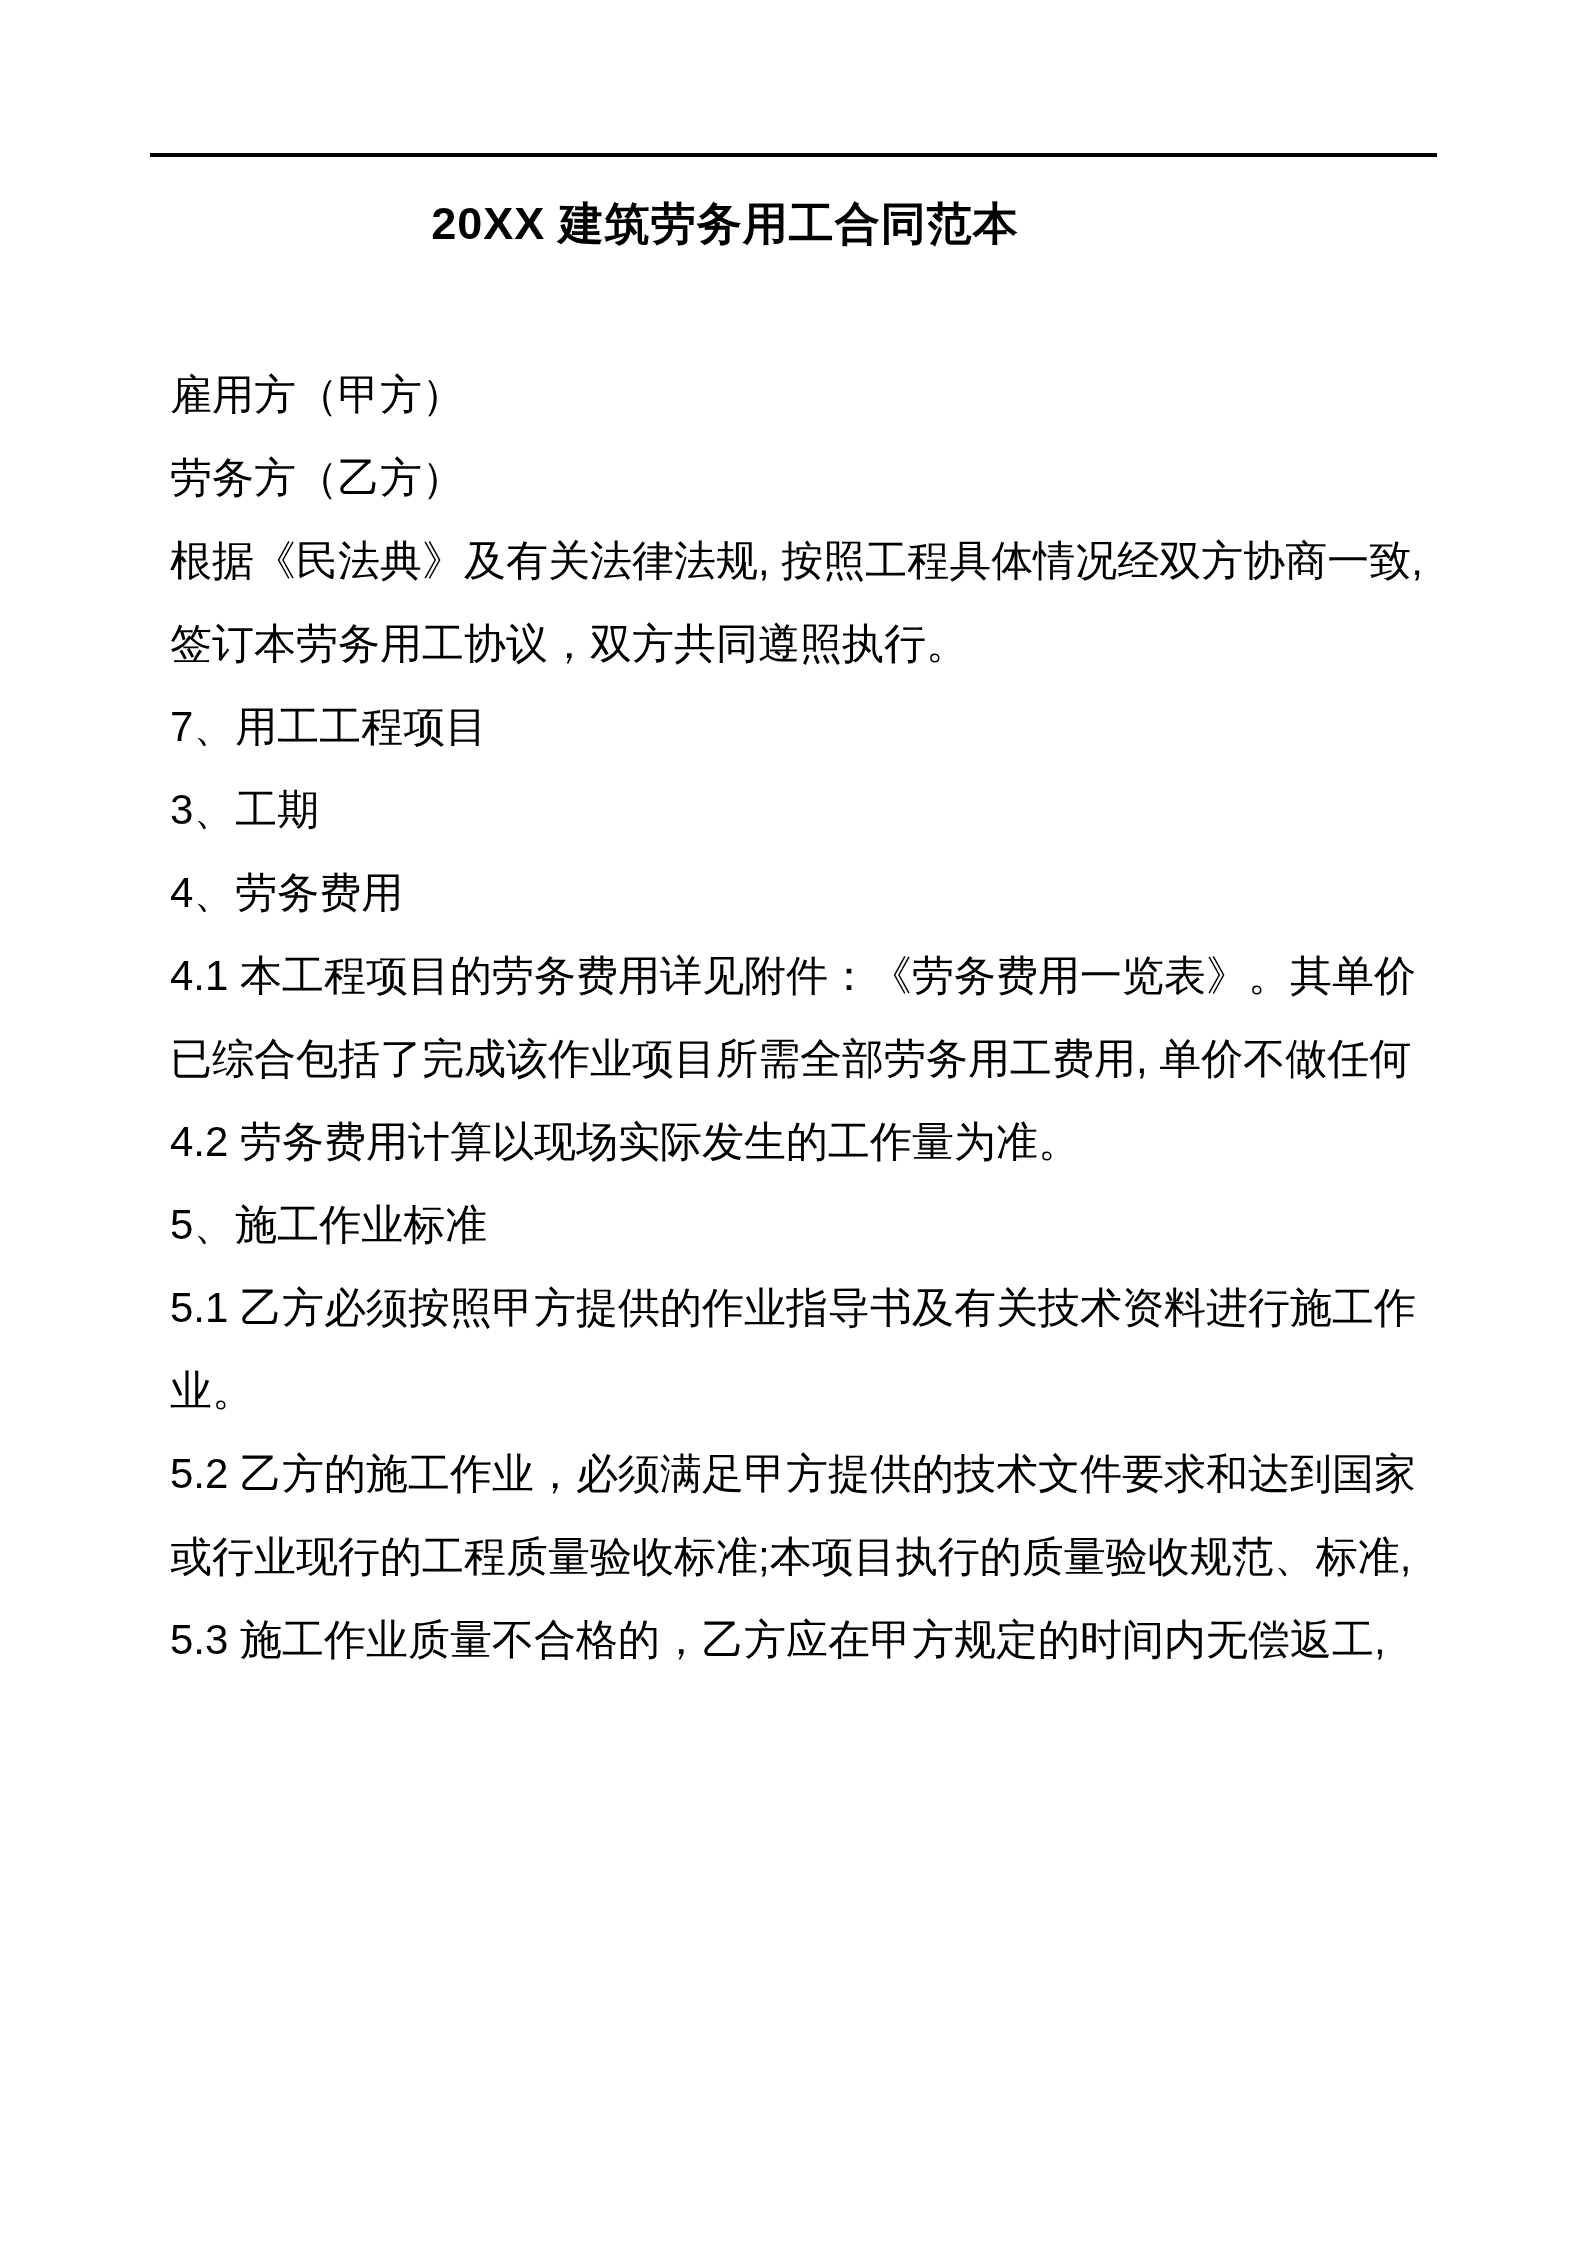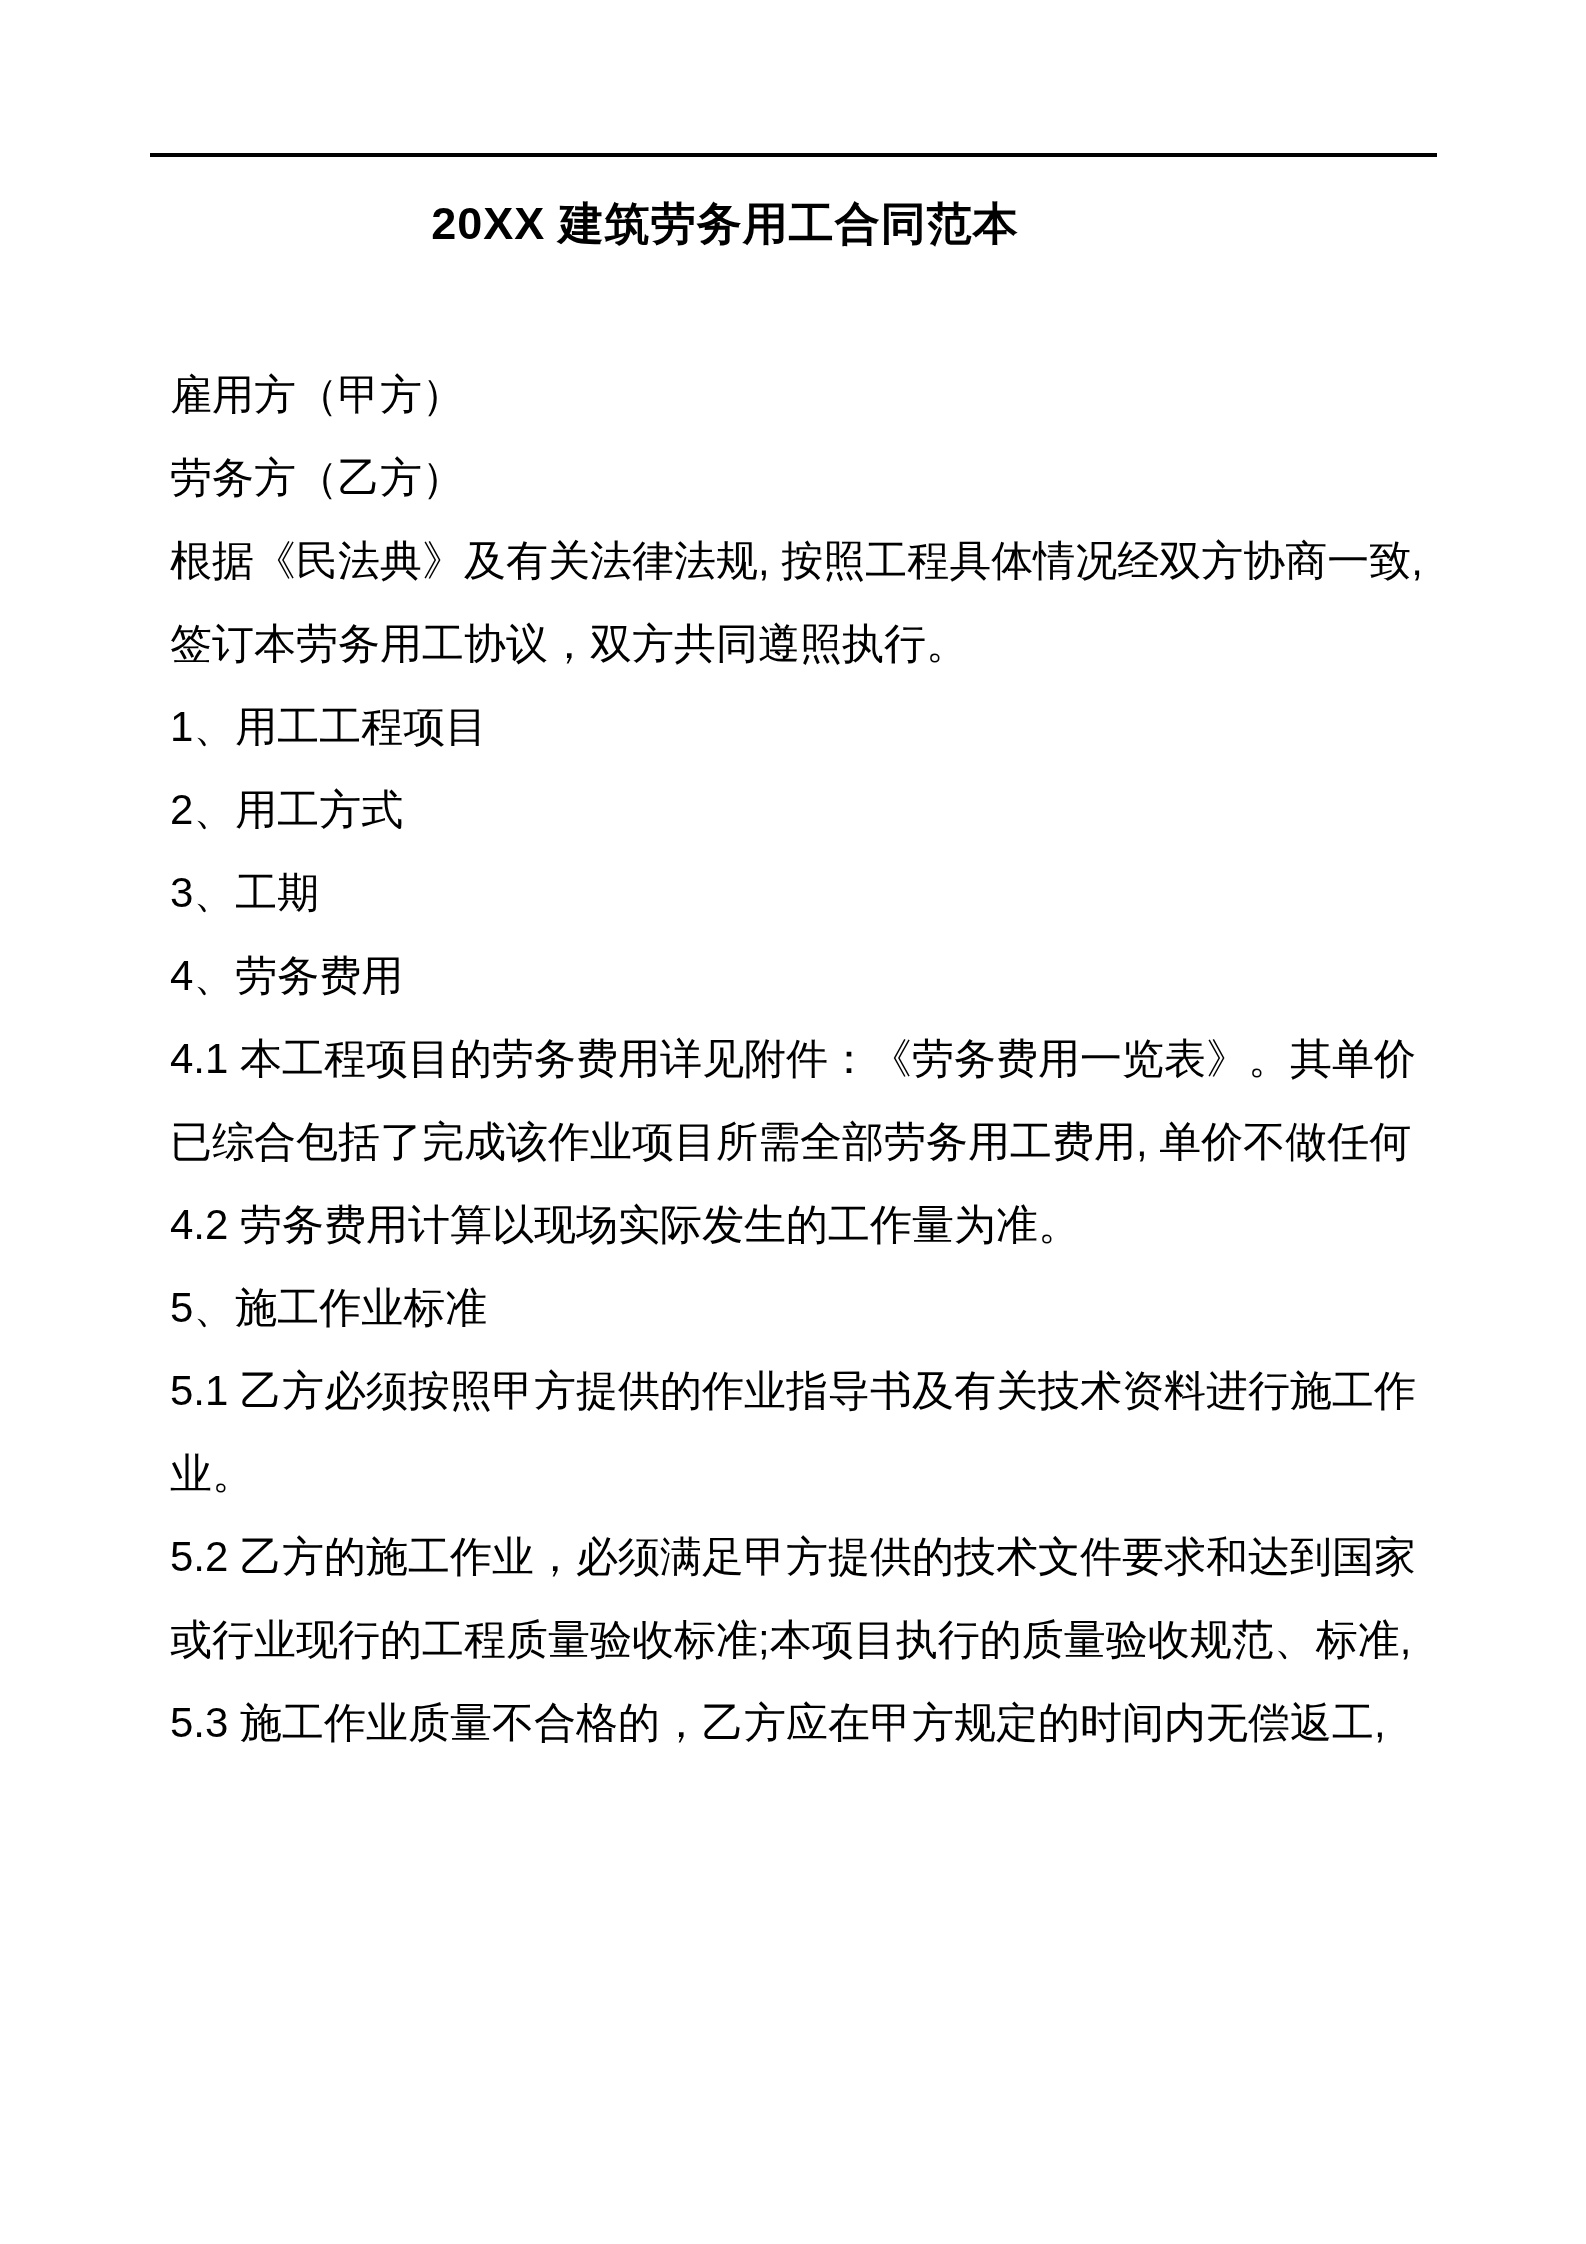--- a/index.html
+++ b/index.html
@@ -67,22 +67,21 @@
 <body>
 
 <div class="page">
   <div class="header-rule"></div>
   <div class="doc-title">20XX 建筑劳务用工合同范本</div>
   <div class="doc-body">
       <div class="line">雇用方（甲方）</div>
       <div class="line">劳务方（乙方）</div>
       <div class="line justify">根据《民法典》及有关法律法规, 按照工程具体情况经双方协商一致,</div>
       <div class="line">签订本劳务用工协议，双方共同遵照执行。</div>
-      <div class="line">1、用工工程项目</div>
-      <div class="line">2、用工方式</div>
+      <div class="line">7、用工工程项目</div>
       <div class="line">3、工期</div>
       <div class="line">4、劳务费用</div>
       <div class="line justify">4.1 本工程项目的劳务费用详见附件：《劳务费用一览表》。其单价</div>
       <div class="line justify">已综合包括了完成该作业项目所需全部劳务用工费用, 单价不做任何</div>
       <div class="line">4.2 劳务费用计算以现场实际发生的工作量为准。</div>
       <div class="line">5、施工作业标准</div>
       <div class="line justify">5.1 乙方必须按照甲方提供的作业指导书及有关技术资料进行施工作</div>
       <div class="line">业。</div>
       <div class="line justify">5.2 乙方的施工作业，必须满足甲方提供的技术文件要求和达到国家</div>
       <div class="line justify">或行业现行的工程质量验收标准;本项目执行的质量验收规范、标准,</div>

